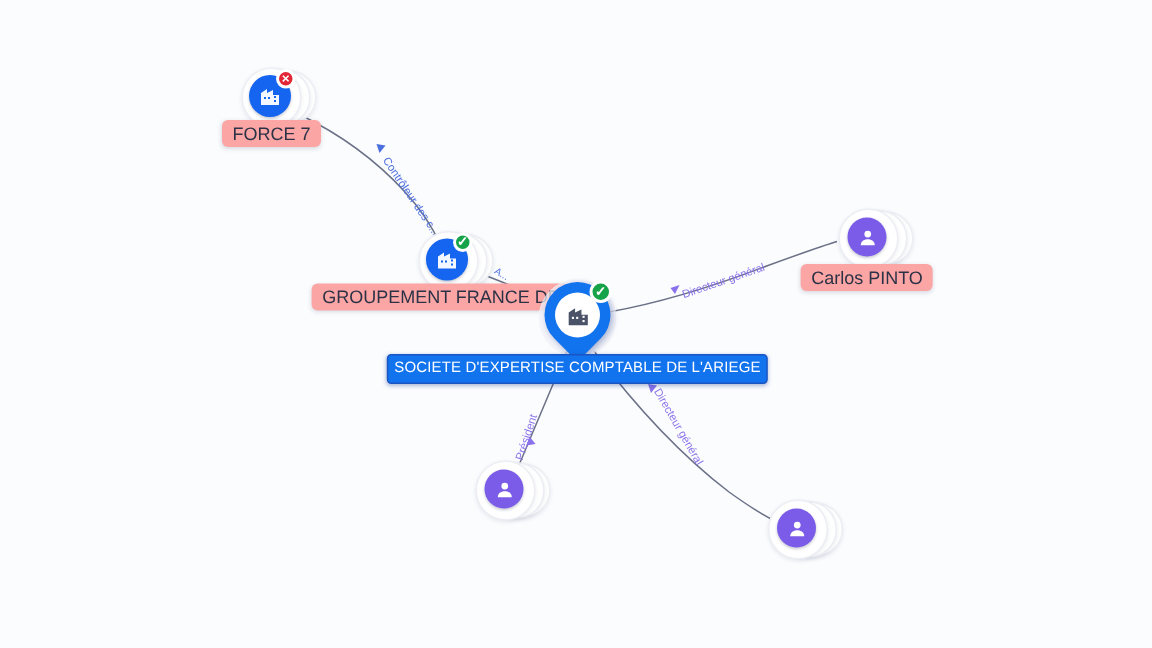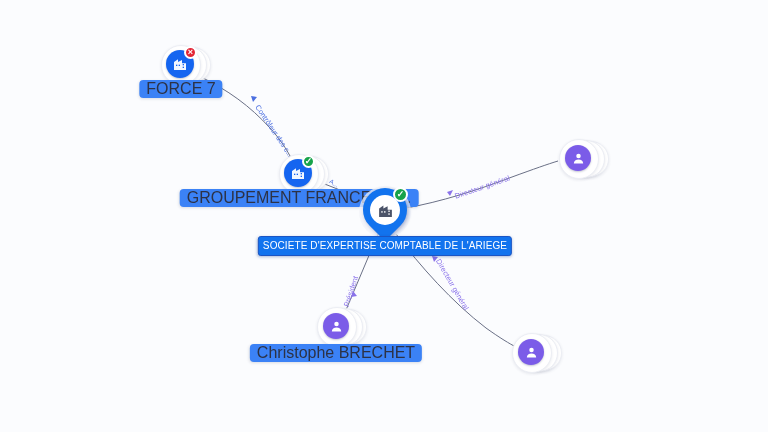--- a/index.html
+++ b/index.html
@@ -75,23 +75,23 @@
     font-weight: bold;
   }
   .badge-ok   { background: #17a34a; }
   .badge-err  { background: #e32636; }
 
   
   .caption {
     position: absolute;
     transform: translateX(-50%);
     white-space: nowrap;
-    background: #3b82f6;
+    background: #fca5a5;
     color: #2c3246;
-    font-size: 16px;
+    font-size: 12px;
     line-height: 12px;
     padding: 3px 7px;
     border-radius: 4px;
     box-shadow: 0 1px 3px rgba(40,50,90,.16);
   }
 
   .caption-primary {
     background: #1273ee;
     color: #ffffff;
     border: 1px solid #1b55c4;
@@ -245,35 +245,35 @@
       <div class="halo" style="width:36px;height:36px;left:12px;top:3px;"></div>
       <div class="halo" style="width:38px;height:38px;left:4px;top:2px;"></div>
       <div class="disc disc-purple" style="width:26px;height:26px;left:10px;top:8px;">
         <svg width="15" height="15" viewBox="0 0 24 24" fill="#ffffff">
           <circle cx="12" cy="8" r="3.6"></circle>
           <path d="M4.5 20c0-4.2 3.4-6.5 7.5-6.5s7.5 2.3 7.5 6.5z"></path>
         </svg>
       </div>
     </div>
   </div>
+  <div class="caption" style="left:578px; top:176px;">Carlos PINTO</div>
 
   <div class="node" style="left:336px; top:326px;">
     <div class="node-stack" style="width:46px;height:42px;">
       <div class="halo" style="width:34px;height:34px;left:18px;top:4px;"></div>
       <div class="halo" style="width:36px;height:36px;left:12px;top:3px;"></div>
       <div class="halo" style="width:38px;height:38px;left:4px;top:2px;"></div>
       <div class="disc disc-purple" style="width:26px;height:26px;left:10px;top:8px;">
         <svg width="15" height="15" viewBox="0 0 24 24" fill="#ffffff">
           <circle cx="12" cy="8" r="3.6"></circle>
           <path d="M4.5 20c0-4.2 3.4-6.5 7.5-6.5s7.5 2.3 7.5 6.5z"></path>
         </svg>
       </div>
     </div>
   </div>
-  <div class="caption" style="left:336px; top:344px;">Christophe BRECHET</div>
 
   <div class="node" style="left:531px; top:352px;">
     <div class="node-stack" style="width:46px;height:42px;">
       <div class="halo" style="width:34px;height:34px;left:18px;top:4px;"></div>
       <div class="halo" style="width:36px;height:36px;left:12px;top:3px;"></div>
       <div class="halo" style="width:38px;height:38px;left:4px;top:2px;"></div>
       <div class="disc disc-purple" style="width:26px;height:26px;left:10px;top:8px;">
         <svg width="15" height="15" viewBox="0 0 24 24" fill="#ffffff">
           <circle cx="12" cy="8" r="3.6"></circle>
           <path d="M4.5 20c0-4.2 3.4-6.5 7.5-6.5s7.5 2.3 7.5 6.5z"></path>

